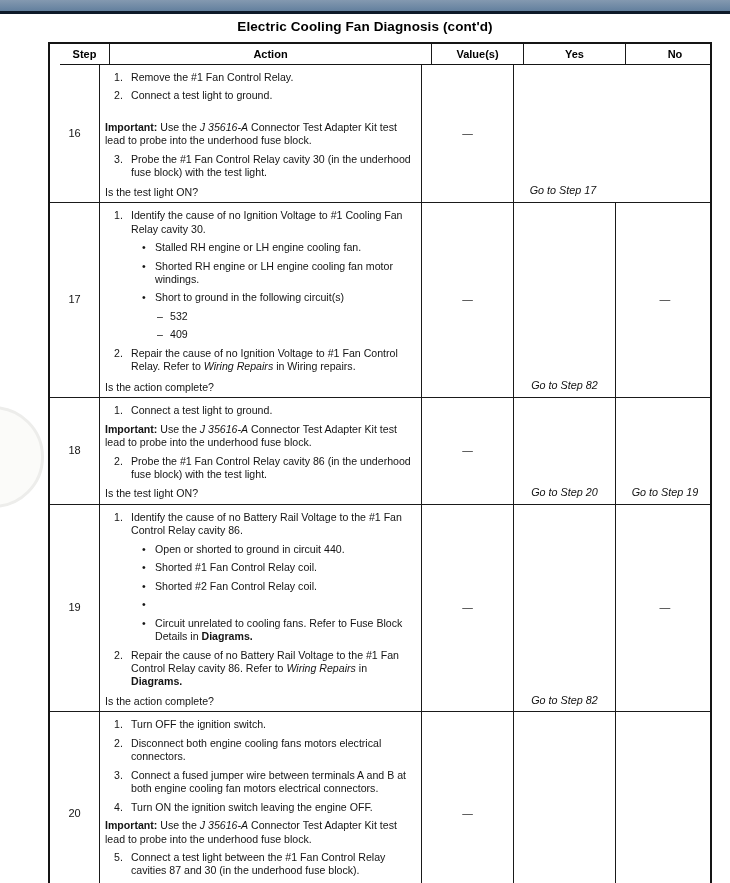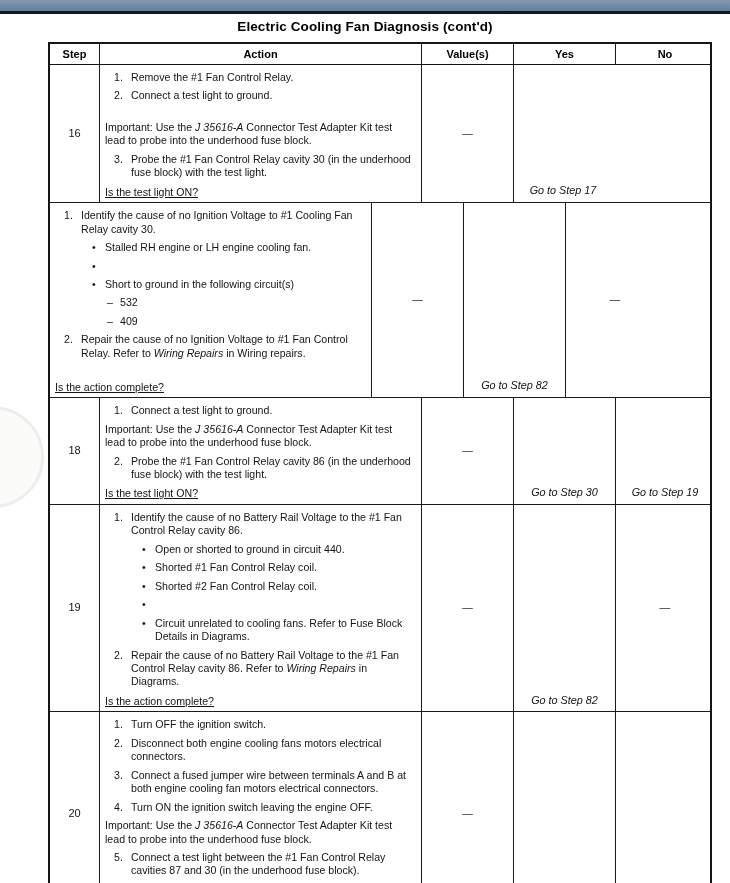--- a/index.html
+++ b/index.html
@@ -23,21 +23,21 @@
   .diag-table {
     position:absolute; top:42px; left:48px; width:664px;
     border:2px solid #151515; box-sizing:border-box; background:#fff;
   }
   .cell { border-right:1.4px solid #1a1a1a; box-sizing:border-box; }
   .c-step  { width:50px;  flex:none; }
   .c-action{ width:322px; flex:none; }
   .c-value { width:92px;  flex:none; }
   .c-yes   { width:102px; flex:none; }
   .c-no    { width:98px;  flex:none; border-right:none; }
-  .thead { display:flex; height:20px; border-bottom:1.5px solid #151515; }
+  .thead { display:flex; height:20px; border-bottom:1.5px solid #151515;margin-left:10px; }
   .thead .cell { display:flex; align-items:center; justify-content:center;
                  font-weight:bold; font-size:11px; color:#000; }
   .trow { display:flex; font-size:10.6px; line-height:1.27; }
   #table-rows .trow + .trow { border-top:1.5px solid #1a1a1a; }
   #table-rows .trow:nth-child(1) { min-height:128px; }
   #table-rows .trow:nth-child(2) { min-height:194px; }
   #table-rows .trow:nth-child(3) { min-height:102px; }
   #table-rows .trow:nth-child(4) { min-height:181px; }
   #table-rows .trow:nth-child(5) { min-height:203px; }
   .step-cell { display:flex; align-items:center; justify-content:center; font-size:11px; }
@@ -47,27 +47,27 @@
   .gap-lg { margin-top:18px; }
   .marker { flex:none; }
   .num { padding-left:9px; }
   .num .marker { width:17px; }
   .bullet { padding-left:37px; }
   .bullet .marker { width:13px; }
   .dashitem { padding-left:52px; }
   .dashitem .marker { width:13px; }
   .para { display:block; padding-left:0; }
   .t { flex:1; }
-  .question { margin-top:auto; padding-top:6px;text-decoration:underline; }
+  .question { margin-top:auto; padding-top:6px; }
   .value-cell { display:flex; align-items:center; justify-content:center; color:#2a2a2a; }
   .yn-cell { display:flex; flex-direction:column; justify-content:flex-end; align-items:center;
              padding-bottom:4px; font-style:italic; font-size:10.8px; color:#111; }
   .yn-cell.center { justify-content:center; font-style:normal; padding-bottom:0; color:#2a2a2a; }
   i { font-style:italic; }
-  b { font-weight:normal; }
+  b { font-weight:bold; }
 </style>
 </head>
 <body>
 
 <div class="top-bar"></div>
 <div class="punch"></div>
 
 <h1 class="title">Electric Cooling Fan Diagnosis (cont'd)</h1>
 
 <div class="diag-table">
@@ -94,31 +94,33 @@
           <div class="item num">
             <div class="marker">3.</div>
             <div class="t">Probe the #1 Fan Control Relay cavity 30 (in the underhood fuse block) with the test light.</div>
           </div>
           <div class="question">Is the test light ON?</div>
         </div>
         <div class="cell value-cell c-value">—</div>
         <div class="cell yn-cell c-no">Go to Step 17</div>
       </div>
       <div class="trow">
+        <div class="cell step-cell c-step">17</div>
         <div class="cell action-cell c-action">
           <div class="item num">
             <div class="marker">1.</div>
             <div class="t">Identify the cause of no Ignition Voltage to #1 Cooling Fan Relay cavity 30.</div>
           </div>
           <div class="item bullet">
             <div class="marker">•</div>
             <div class="t">Stalled RH engine or LH engine cooling fan.</div>
           </div>
           <div class="item bullet">
             <div class="marker">•</div>
+            <div class="t">Shorted RH engine or LH engine cooling fan motor windings.</div>
           </div>
           <div class="item bullet">
             <div class="marker">•</div>
             <div class="t">Short to ground in the following circuit(s)</div>
           </div>
           <div class="item dashitem">
             <div class="marker">–</div>
             <div class="t">532</div>
           </div>
           <div class="item dashitem">
@@ -143,21 +145,21 @@
             <div class="t">Connect a test light to ground.</div>
           </div>
           <div class="item para"><b>Important:</b> Use the <i>J 35616-A</i> Connector Test Adapter Kit test lead to probe into the underhood fuse block.</div>
           <div class="item num">
             <div class="marker">2.</div>
             <div class="t">Probe the #1 Fan Control Relay cavity 86 (in the underhood fuse block) with the test light.</div>
           </div>
           <div class="question">Is the test light ON?</div>
         </div>
         <div class="cell value-cell c-value">—</div>
-        <div class="cell yn-cell c-yes">Go to Step 30</div>
+        <div class="cell yn-cell c-yes">Go to Step 20</div>
         <div class="cell yn-cell c-no">Go to Step 19</div>
       </div>
       <div class="trow">
         <div class="cell step-cell c-step">19</div>
         <div class="cell action-cell c-action">
           <div class="item num">
             <div class="marker">1.</div>
             <div class="t">Identify the cause of no Battery Rail Voltage to the #1 Fan Control Relay cavity 86.</div>
           </div>
           <div class="item bullet">

